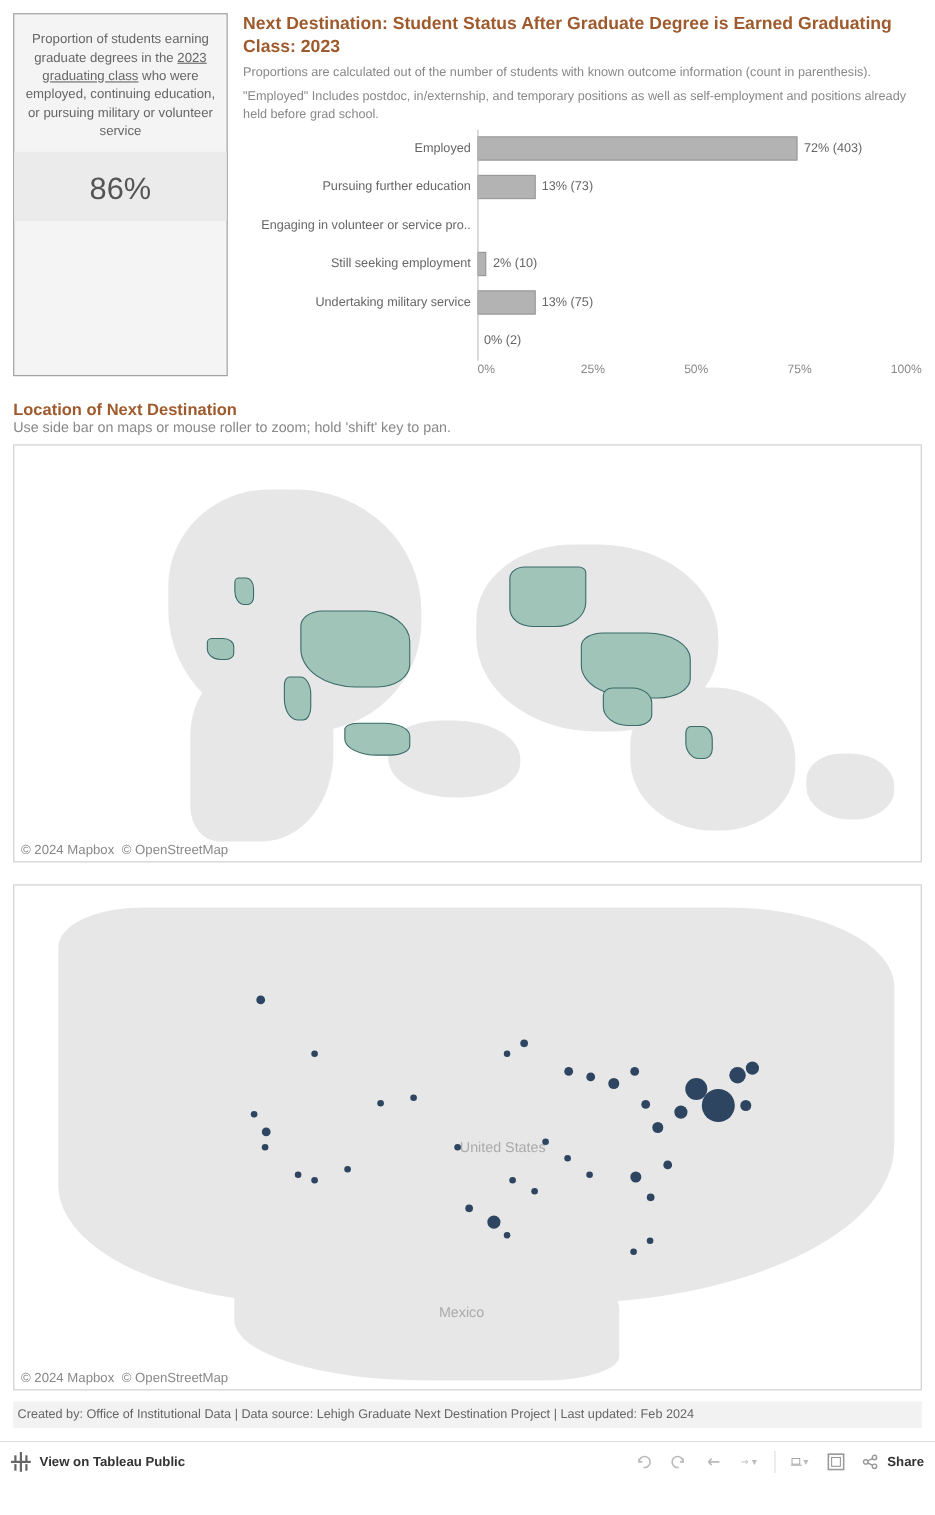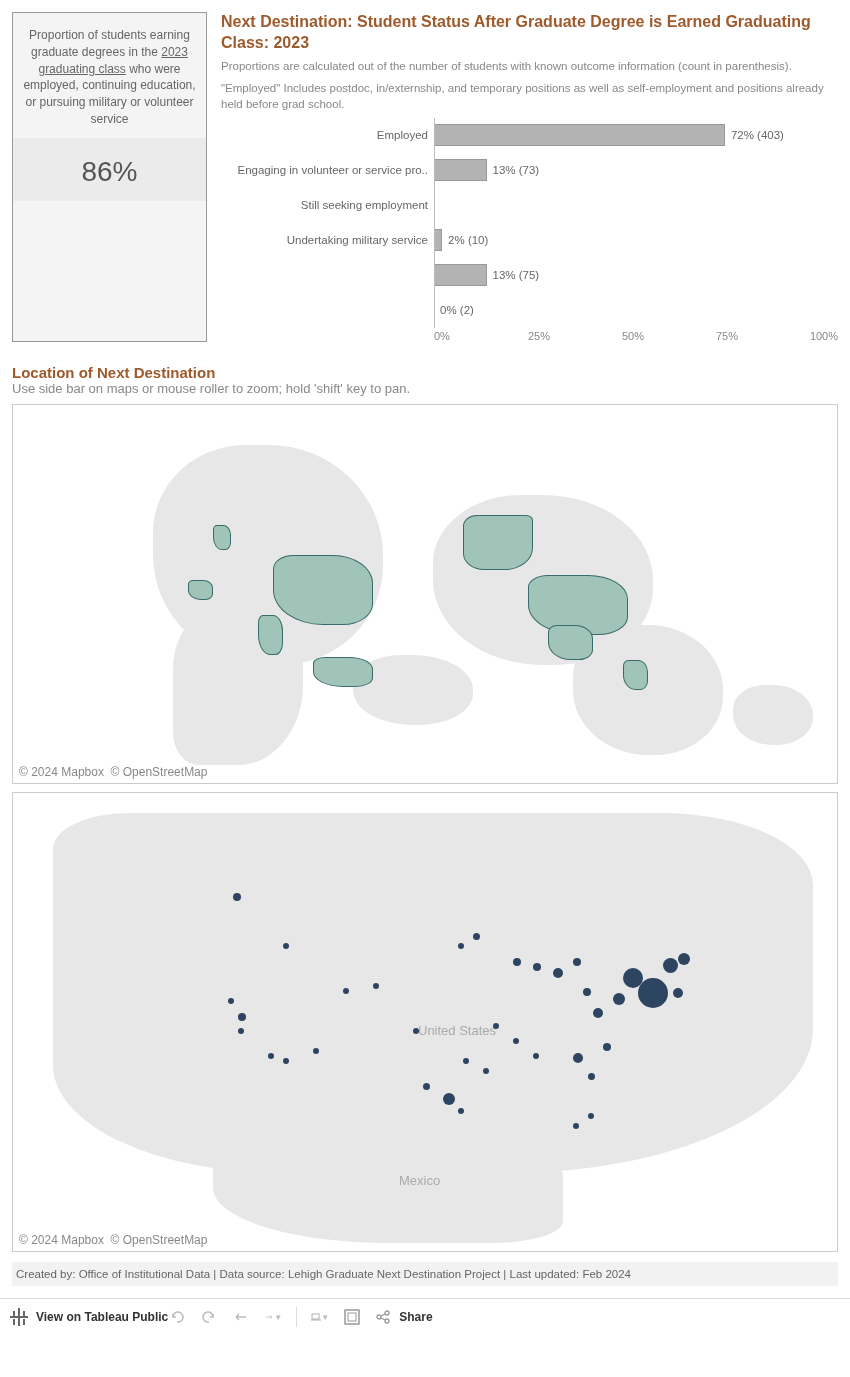--- a/index.html
+++ b/index.html
@@ -21,30 +21,30 @@
 .bar { height: 22px; background: #b3b3b3; border: 1px solid #999; }
 .lbl { margin-left: 6px; font-size: 11.5px; color: #666; }
 .axis-line { position: absolute; top: 0; left: 0; width: 1px; height: 210px; background: #bbb; }
 .xaxis { display: flex; margin-top: 2px; color: #888; font-size: 11px; }
 .xaxis span { flex: 1; text-align: left; }
 .xaxis span:last-child { text-align: right; flex: 0 0 auto; }
 
 .sec-title { color: #9e5a2c; font-size: 15px; font-weight: 600; margin-top: 22px; }
 .sec-sub { color: #888; font-size: 13px; margin-bottom: 8px; }
 .map { border: 1px solid #ccc; background: #fff; position: relative; height: 380px; overflow: hidden; }
-.map.usa { height: 460px; margin-top: 8px; }
+.map.usa { height: 460px; margin-top: 20px; }
 .attrib { position: absolute; bottom: 4px; left: 6px; font-size: 12px; color: #888; }
 .landmass { position: absolute; background: #e7e7e7; border-radius: 40% 50% 45% 50%; }
 .country { position: absolute; background: #a1c4b8; border: 1px solid #3a6a6a; border-radius: 20% 40% 30% 50%; }
 .dot { position: absolute; background: #2d4560; border-radius: 50%; }
 .maplabel { position: absolute; color: #aaa; font-size: 13px; }
 
 .footer-note { font-size: 11.5px; color: #666; background: #f2f2f2; padding: 6px 4px; margin-top: 10px; }
 
-.toolbar { border-top: 1px solid #ddd; height: 38px; display: flex; align-items: center; padding: 0 10px; }
+.toolbar { border-top: 1px solid #ddd; height: 38px; display: flex; align-items: center; padding: 0 10px; justify-content: space-between; }
 .tb-left { display: flex; align-items: center; gap: 8px; color: #333; font-size: 12px; font-weight: 600; cursor: pointer; }
 .tb-right { display: flex; align-items: center; gap: 14px; }
 .tb-icon { width: 18px; height: 18px; display: flex; align-items: center; justify-content: center; color: #999; cursor: pointer; }
 .divider { width: 1px; height: 20px; background: #ddd; }
 .tableau-logo { width: 18px; height: 18px; position: relative; }
 .tableau-logo span { position: absolute; background: #666; }
 </style>
 </head>
 <body>
 
@@ -54,20 +54,21 @@
       <span>Proportion of students earning graduate degrees in the </span><span class="underline">2023 graduating class</span><span>  who were employed, continuing education, or pursuing military or volunteer service</span>
       <div class="big">86%</div>
     </div>
     <div class="right-col">
       <div class="title">Next Destination: Student Status After Graduate Degree is Earned Graduating Class: 2023</div>
       <div class="sub">Proportions are calculated out of the number of students with known outcome information (count in parenthesis).</div>
       <div class="sub">"Employed" Includes postdoc, in/externship, and temporary positions as well as self-employment and positions already held before grad school.</div>
       <div class="chart">
         <div class="cats">
           <div>Employed</div>
+          <div>Pursuing further education</div>
           <div>Engaging in volunteer or service pro..</div>
           <div>Still seeking employment</div>
           <div>Undertaking military service</div>
         </div>
         <div class="bars">
           <div class="axis-line"></div>
           <div class="row">
               <div class="bar" style="width:72%"></div>
               <span class="lbl">72% (403)</span>
             </div>

